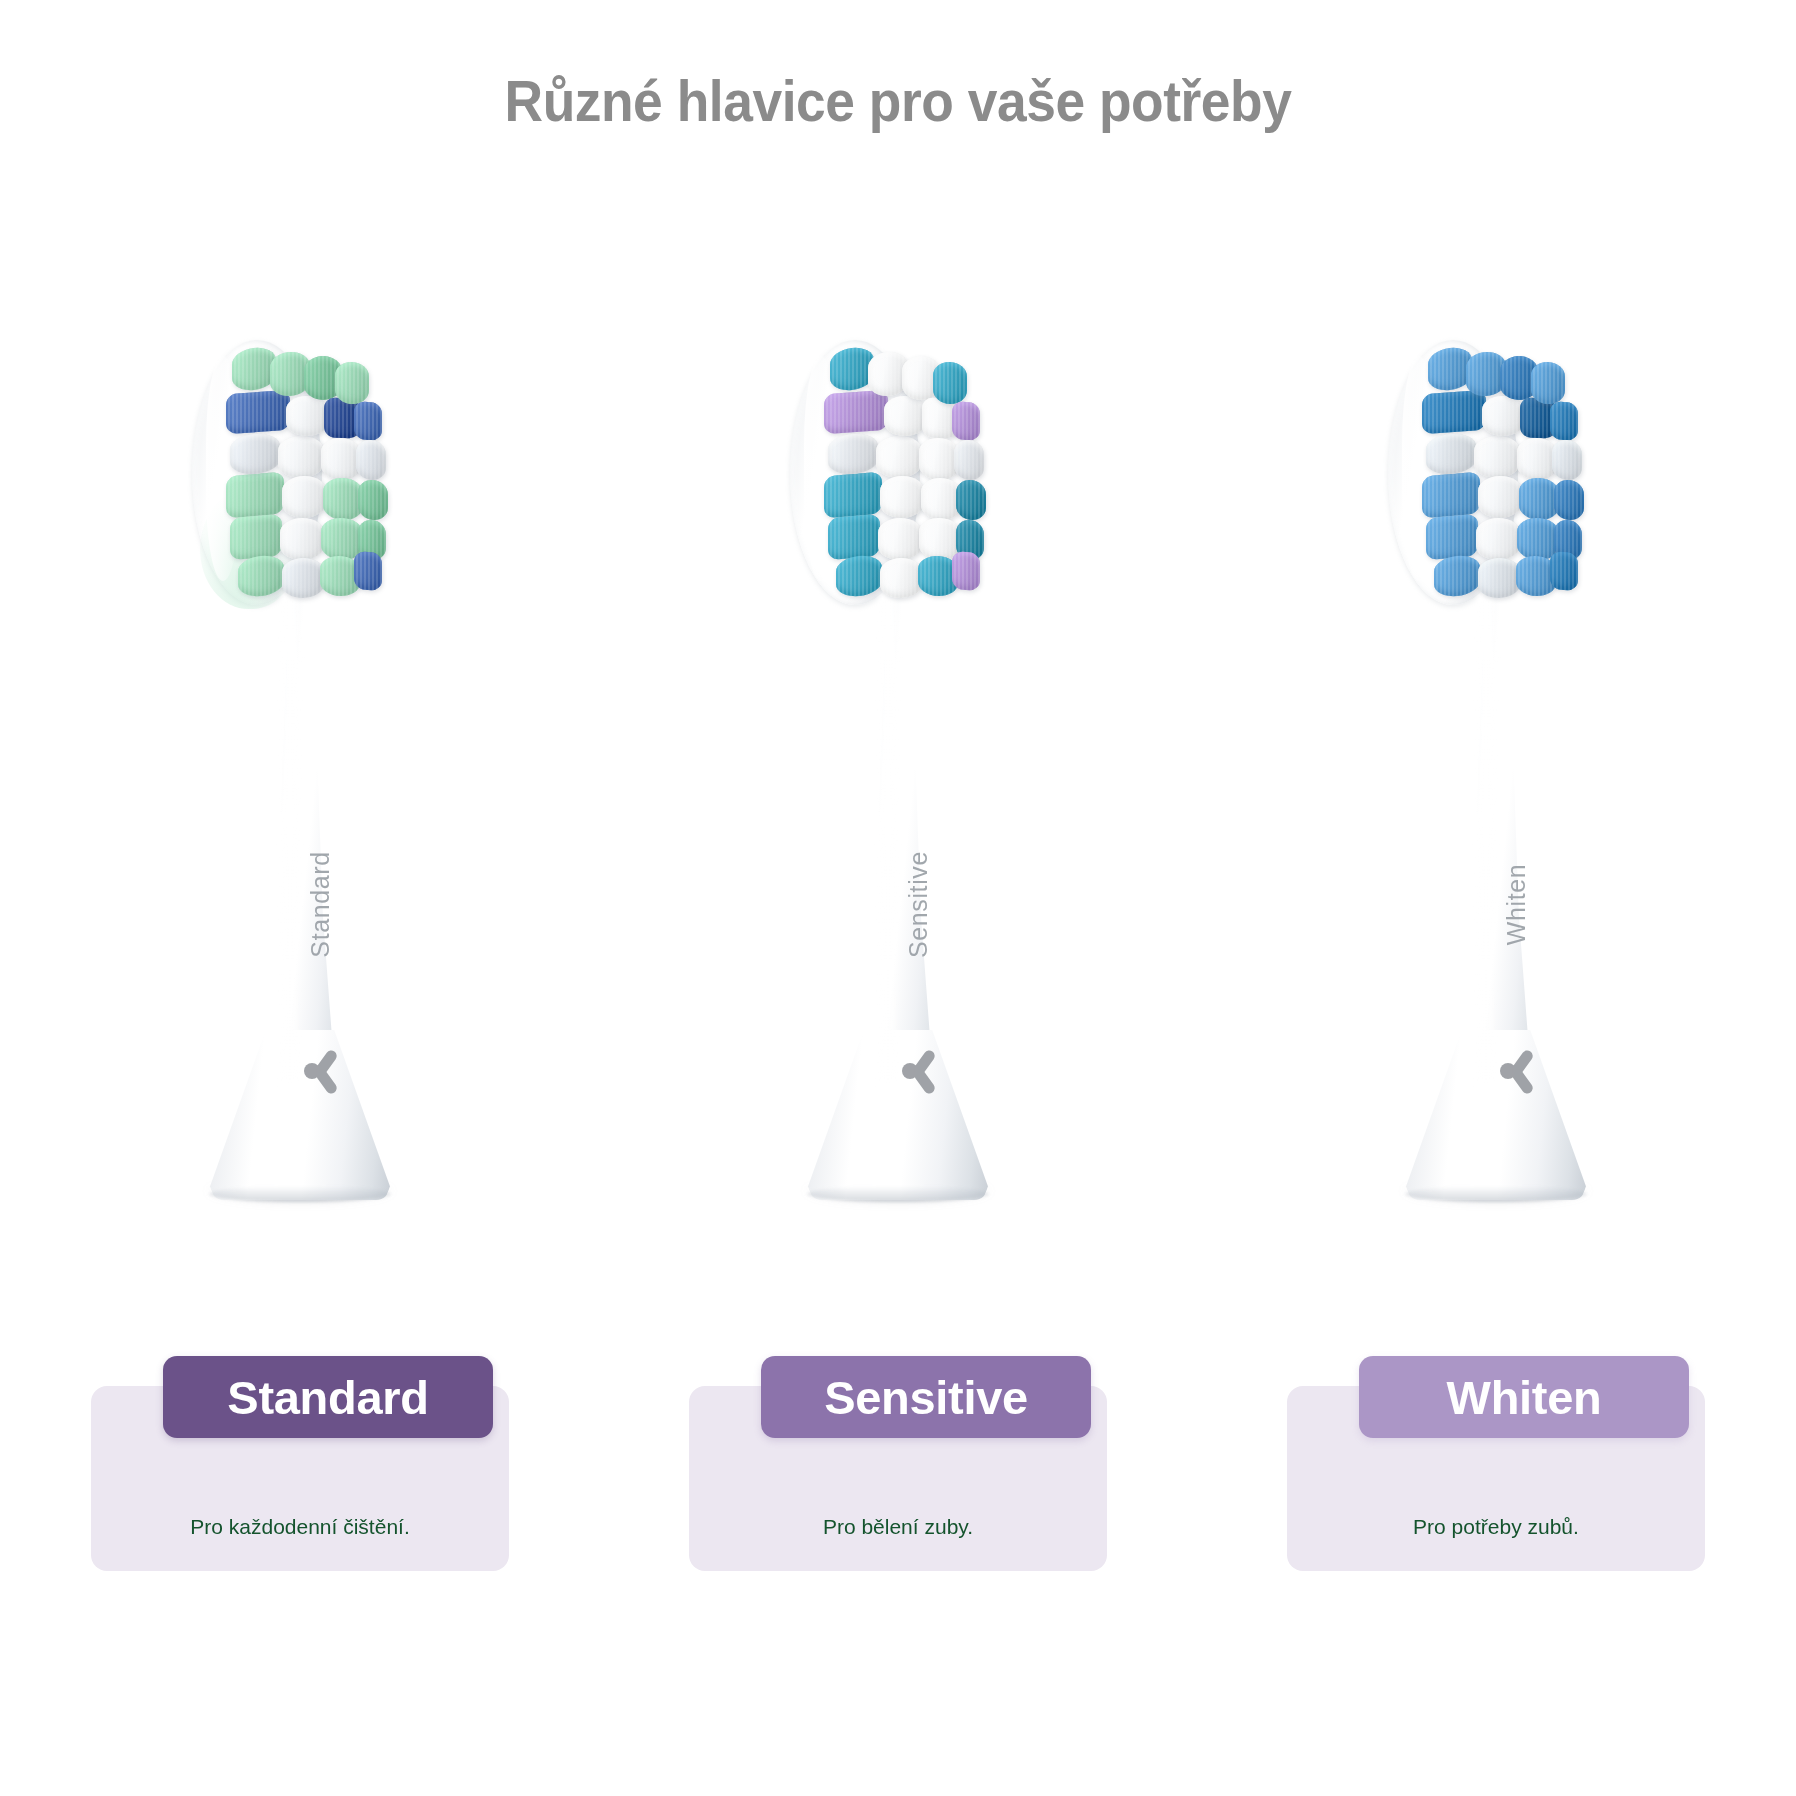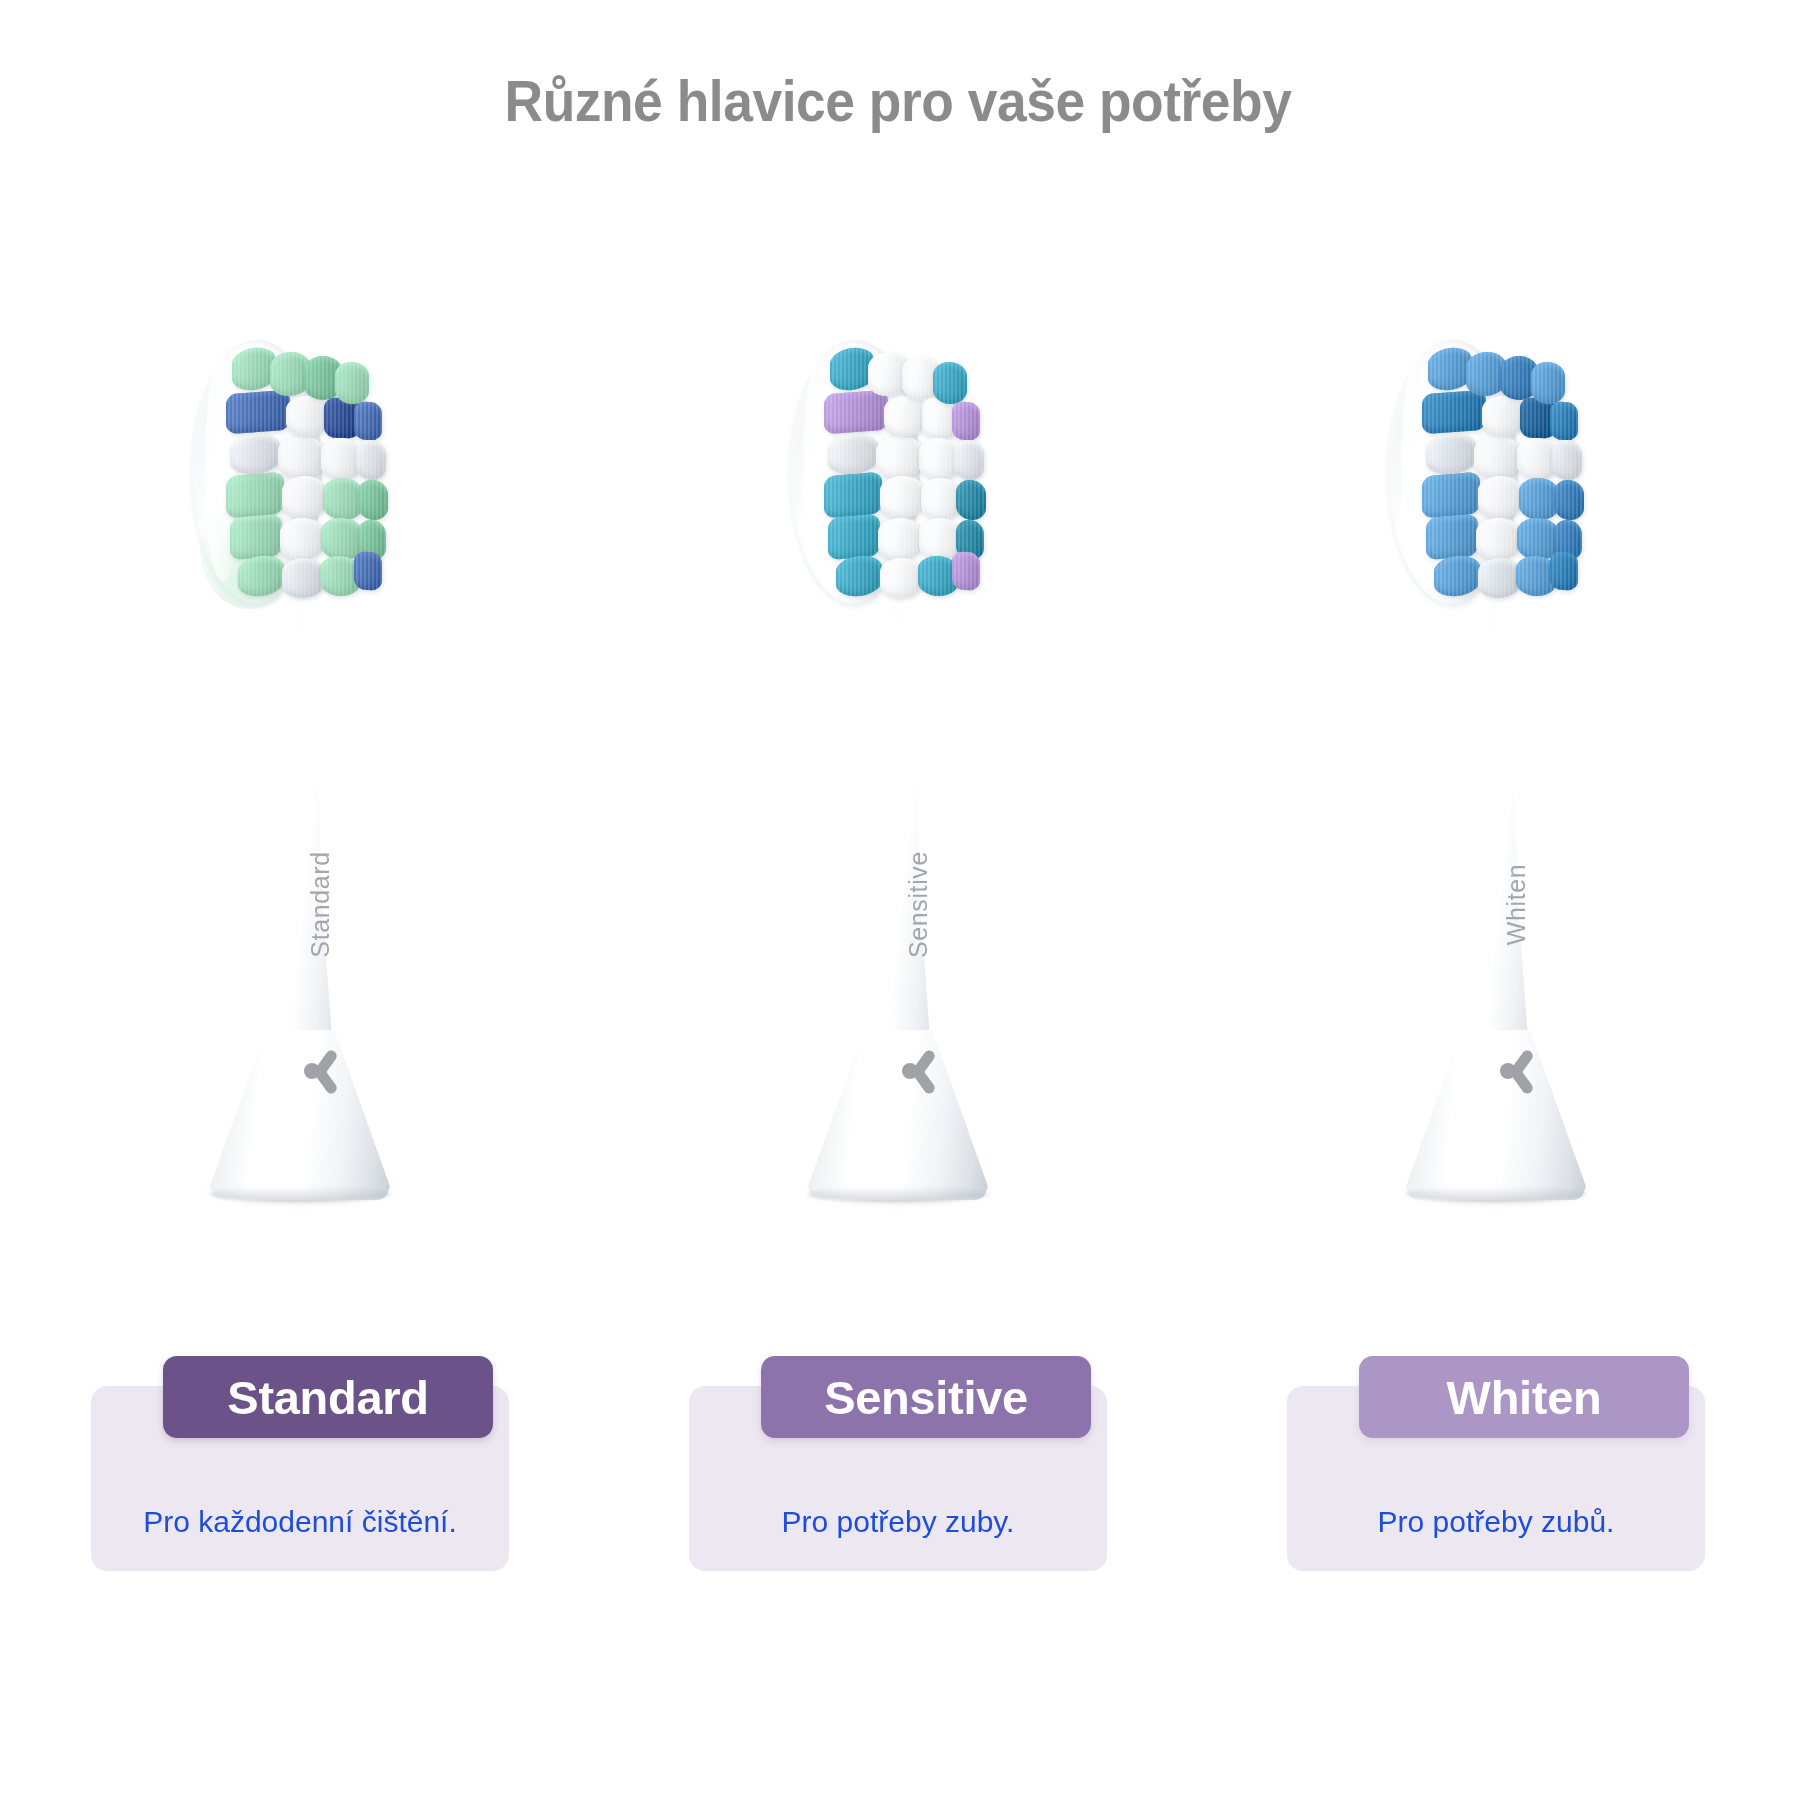--- a/index.html
+++ b/index.html
@@ -223,22 +223,22 @@
     width:418px;
     height:185px;
     background:#ece7f1;
     border-radius:16px;
     display:flex;
     align-items:flex-end;
     justify-content:center;
     padding-bottom:32px;
   }
   .card-desc {
-    color:#1d4ed8;
-    font-size:30px;
+    color:#14532d;
+    font-size:21px;
     white-space:nowrap;
   }
   .badge {
     position:absolute;
     top:0;
     left:50%;
     transform:translateX(-50%) translateX(28px);
     height:82px;
     min-width:330px;
     border-radius:14px;
@@ -401,21 +401,21 @@
 
   <div class="card-slot">
     <div class="card" id="card0" style="background: rgb(236, 231, 241);">
       <span class="card-desc">Pro každodenní čištění.</span>
     </div>
     <div class="badge" id="badge0" style="background: rgb(107, 82, 137); box-shadow: rgba(107, 82, 137, 0.25) 0px 3px 7px;">Standard</div>
   </div>
 
   <div class="card-slot">
     <div class="card" id="card1" style="background: rgb(236, 231, 241);">
-      <span class="card-desc">Pro potřeby zuby.</span>
+      <span class="card-desc">Pro bělení zuby.</span>
     </div>
     <div class="badge" id="badge1" style="background: rgb(140, 115, 171); box-shadow: rgba(140, 115, 171, 0.25) 0px 3px 7px;">Sensitive</div>
   </div>
 
   <div class="card-slot">
     <div class="card" id="card2" style="background: rgb(236, 231, 241);">
       <span class="card-desc">Pro potřeby zubů.</span>
     </div>
     <div class="badge" id="badge2" style="background: rgb(171, 150, 198); box-shadow: rgba(171, 150, 198, 0.25) 0px 3px 7px;">Whiten</div>
   </div>

